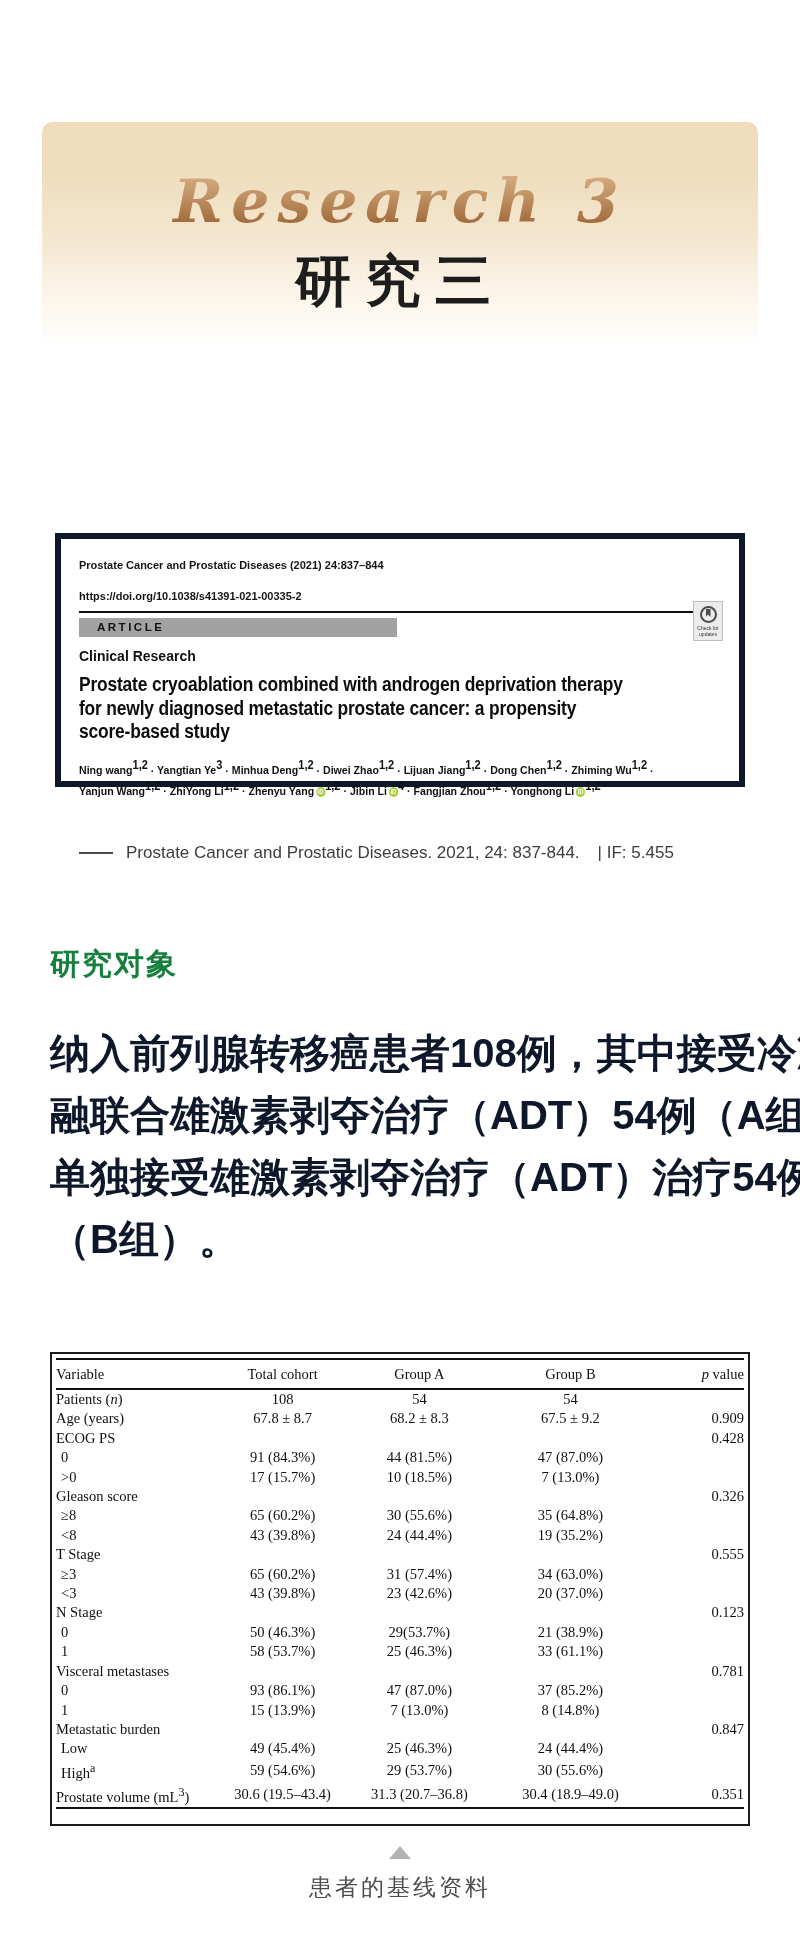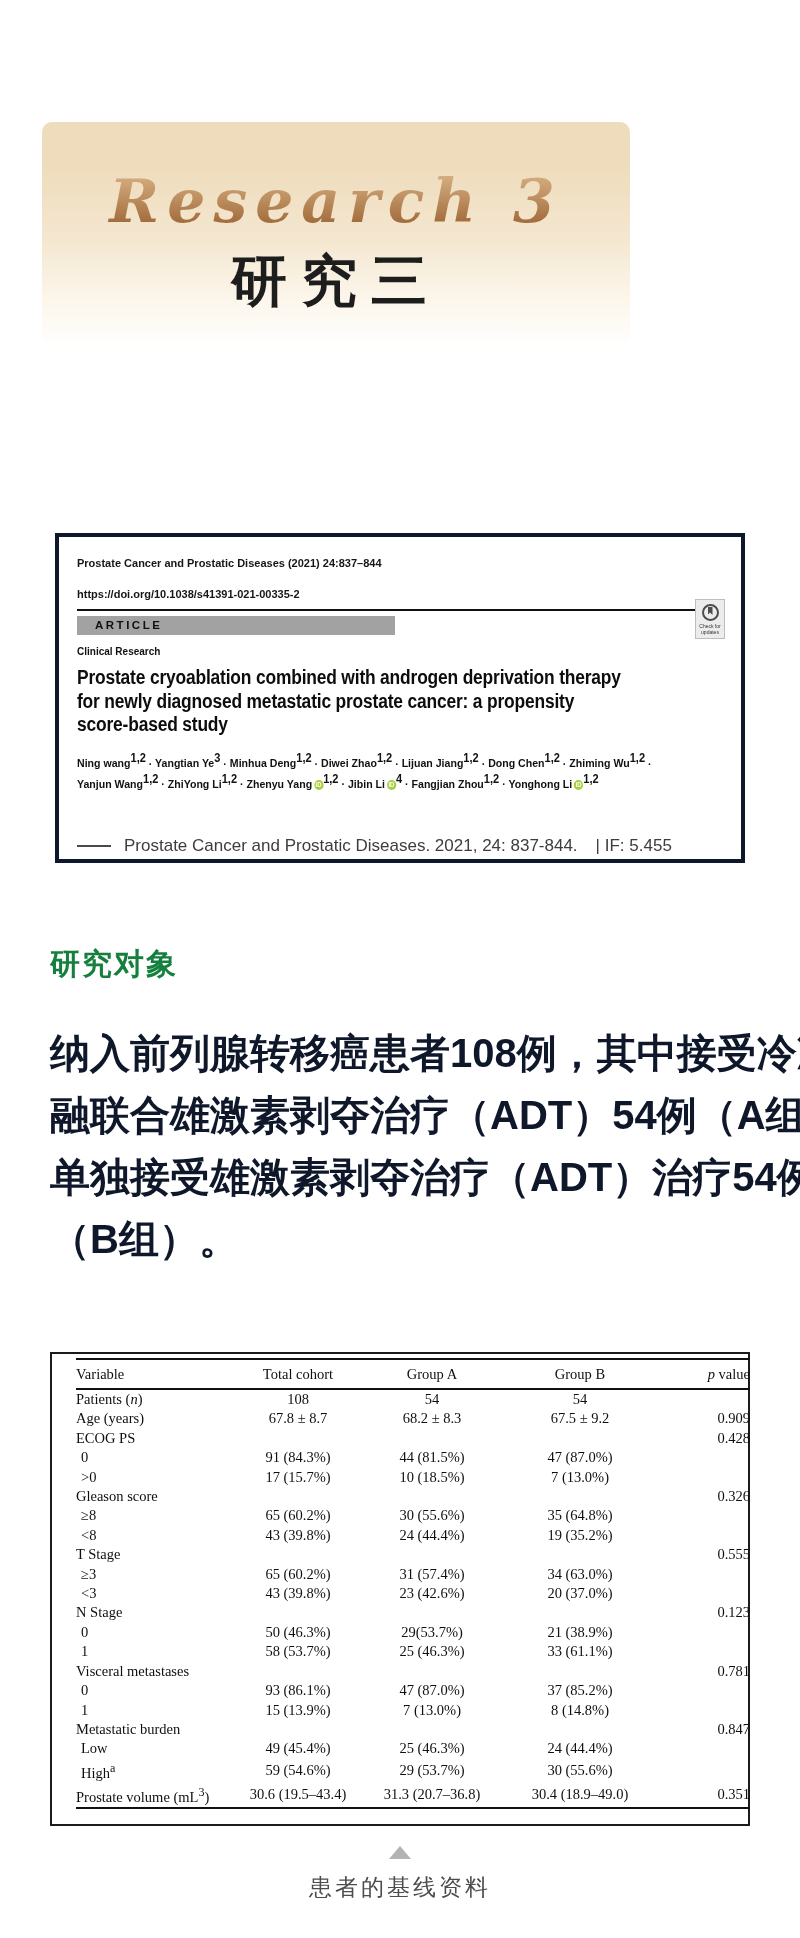--- a/index.html
+++ b/index.html
@@ -1,40 +1,40 @@
 <!DOCTYPE html>
 <html><head>
 <meta charset="utf-8">
 <style>
   html,body{margin:0;padding:0;background:#fff;}
   #page{position:relative;width:800px;height:1938px;background:#fff;overflow:hidden;
         font-family:"Liberation Sans",sans-serif;}
 
   
-  .banner{position:absolute;left:42px;top:122px;width:588px;height:224px;border-radius:10px;
+  .banner{position:absolute;left:42px;top:122px;width:716px;height:224px;border-radius:10px;
           background:linear-gradient(180deg,#eedcbc 0%,#eedcbc 20%,#f4e7d0 52%,#fcf6ec 80%,#ffffff 100%);}
   .script-title{position:absolute;left:0;right:0;top:44px;text-align:center;
           font-family:"DejaVu Serif","Liberation Serif",serif;font-style:italic;font-weight:bold;
           font-size:60px;letter-spacing:8px;
           background:linear-gradient(180deg,#d8b184 10%,#9c6434 90%);
           -webkit-background-clip:text;background-clip:text;color:transparent;}
   .zh-title{position:absolute;left:0;right:0;top:122px;text-align:center;
           font-family:"Liberation Serif",serif;font-weight:bold;font-size:56px;
           letter-spacing:14px;color:#1d1d1d;}
 
   
-  .article-box{position:absolute;left:55px;top:533px;width:690px;height:330px;
-          border:4px solid #0f172a;background:#fff;box-sizing:border-box;padding:20px 18px 0;}
+  .article-box{position:absolute;left:55px;top:533px;width:690px;height:254px;
+          border:6px solid #0f172a;background:#fff;box-sizing:border-box;padding:20px 18px 0;}
   .journal-line{font-size:11px;font-weight:bold;color:#161616;}
   .doi-line{font-size:11px;font-weight:bold;color:#161616;margin-top:19px;}
   .top-rule{height:2px;background:#111;margin-top:9px;}
   .article-bar{margin-top:5px;width:318px;height:19px;background:#a2a2a2;color:#111;
           font-weight:bold;font-size:11.5px;letter-spacing:2.5px;line-height:19px;
           padding-left:18px;box-sizing:border-box;}
-  .category{margin-top:11px;font-weight:bold;font-size:10px;color:#111;}
+  .category{margin-top:11px;font-weight:bold;font-size:14px;color:#111;}
   .article-title{margin-top:9px;font-weight:bold;font-size:20px;line-height:23.5px;
           letter-spacing:-0.2px;color:#0d0d0d;width:750px;transform:scaleX(0.87);
           transform-origin:left top;}
   .authors{margin-top:15px;font-weight:bold;font-size:11.5px;line-height:15.5px;color:#111;
           width:740px;transform:scaleX(0.92);transform-origin:left top;}
   .authors sup{font-size:12px;}
   .orcid{display:inline-block;width:10px;height:10px;border-radius:50%;background:#a6ce39;
           color:#fff;font-size:6.5px;line-height:10px;text-align:center;font-weight:bold;
           margin-left:2px;vertical-align:1px;}
   .check-badge{position:absolute;top:62px;right:16px;width:30px;height:40px;background:#ececec;
@@ -50,21 +50,21 @@
 
   
   .section-title{position:absolute;left:50px;top:944px;font-family:"Liberation Serif",serif;
           font-weight:bold;font-size:30px;color:#15803d;letter-spacing:2px;}
   .paragraph{position:absolute;left:50px;top:1022px;width:700px;font-size:40px;color:#0f172a;font-weight:bold;}
   .para-line{height:62px;line-height:62px;text-align:justify;text-align-last:justify;white-space:nowrap;}
   .para-line.last{text-align-last:left;}
 
   
   .table-box{position:absolute;left:50px;top:1352px;width:700px;height:474px;
-          border:2px solid #1b1b1b;box-sizing:border-box;padding:4px 24px;background:#fff;}
+          border:2px solid #1b1b1b;box-sizing:border-box;padding:4px 4px;background:#fff;}
   .baseline-table{width:100%;border-collapse:collapse;table-layout:fixed;
           font-family:"Liberation Serif","DejaVu Serif",serif;font-size:14.5px;color:#0f0f0f;}
   .baseline-table th{border-top:2.5px solid #111;border-bottom:2px solid #111;height:28px;
           font-weight:normal;padding:0;}
   .baseline-table td{height:19.4px;line-height:19.4px;padding:0;overflow:hidden;white-space:nowrap;}
   .baseline-table tr:last-child td{border-bottom:2.5px solid #111;}
   .al{text-align:left;} .ac{text-align:center;} .ar{text-align:right;}
   td.ind{padding-left:5px;}
 
   

